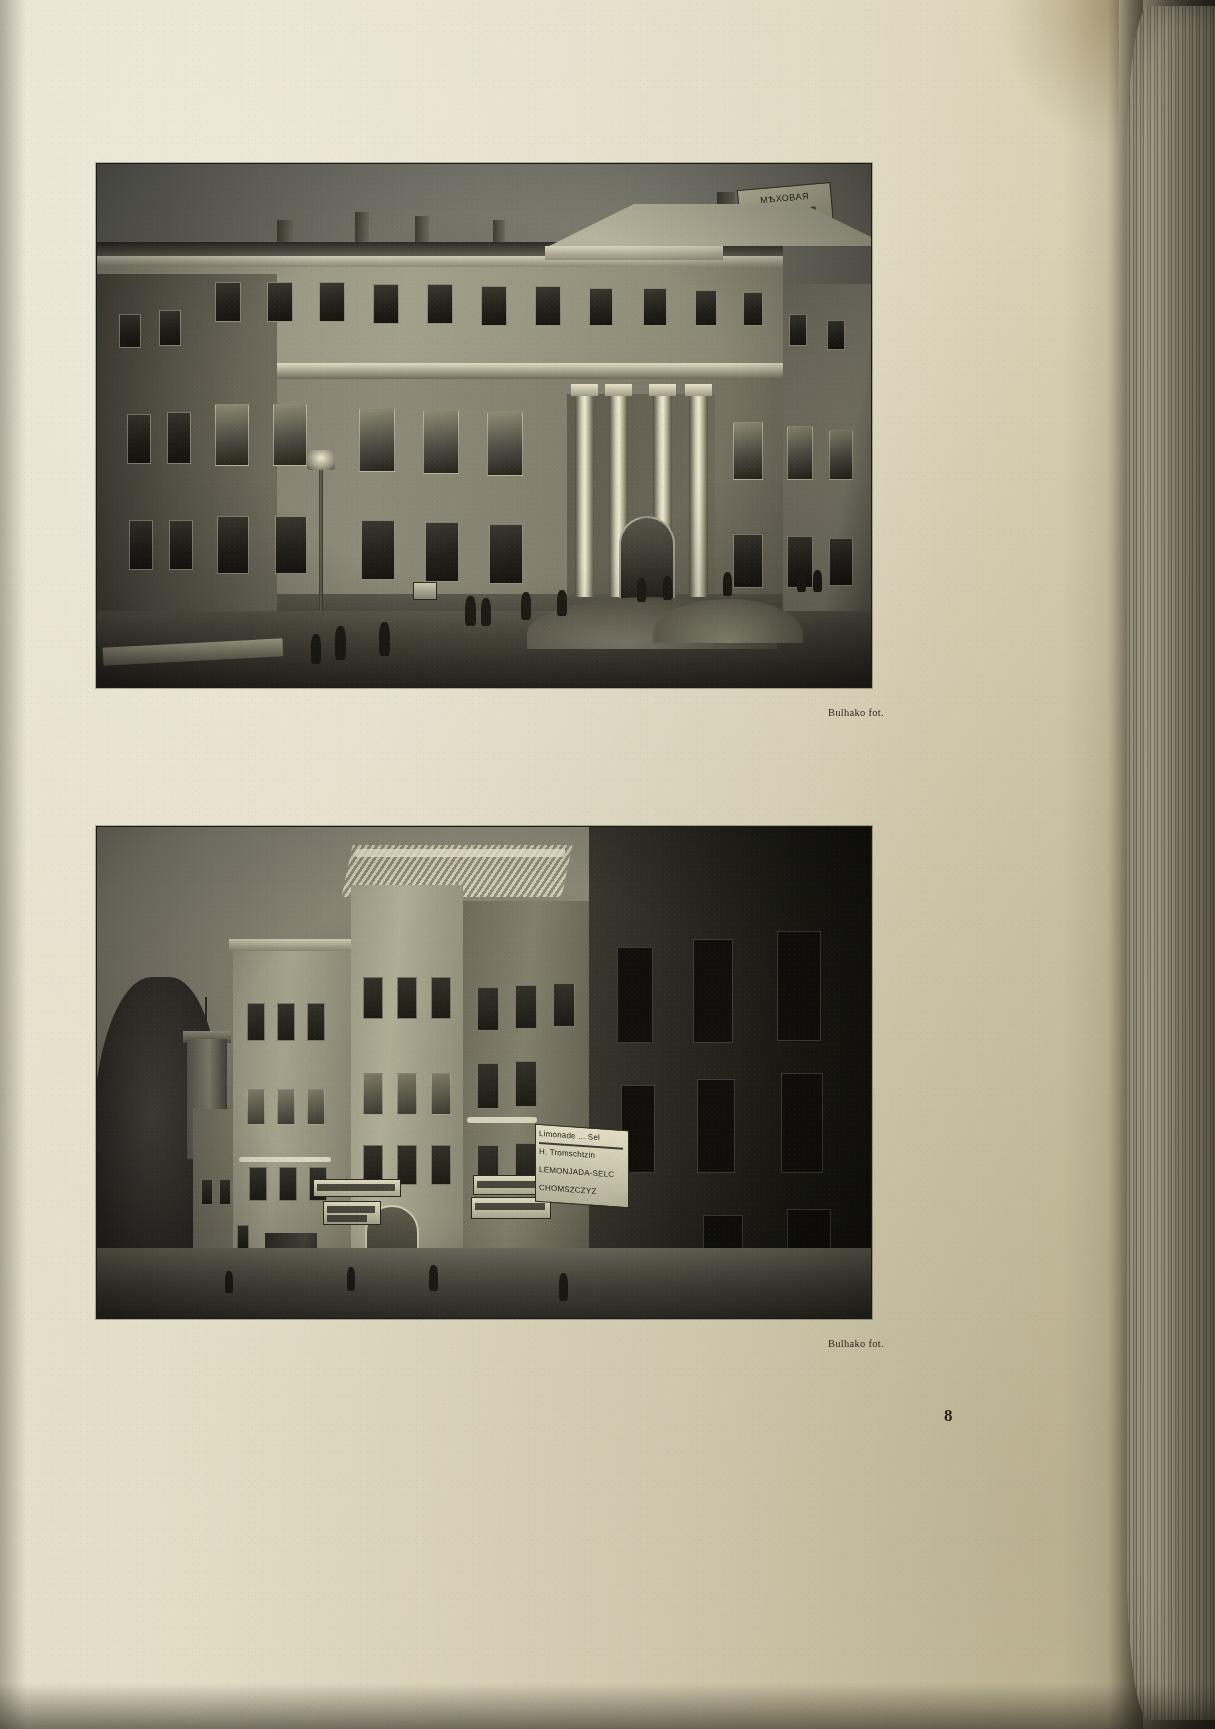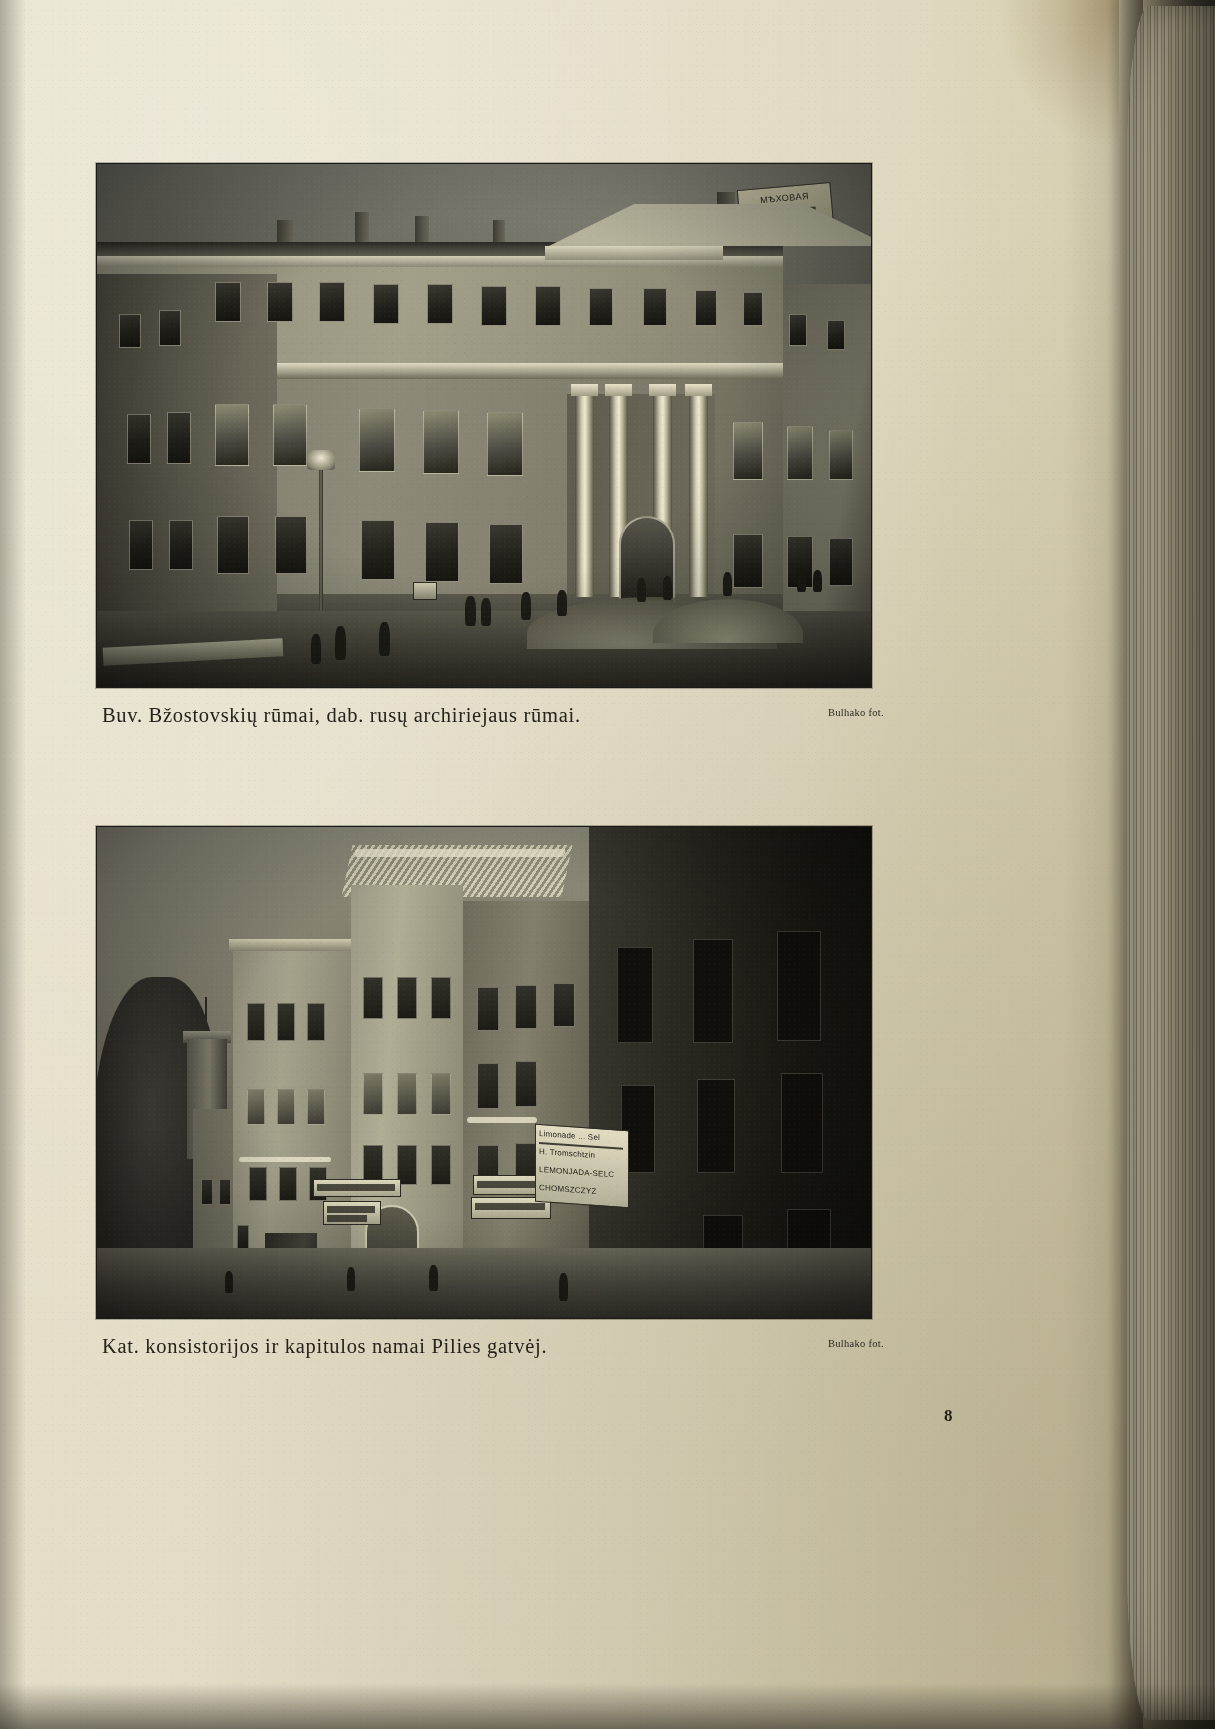--- a/index.html
+++ b/index.html
@@ -646,21 +646,20 @@
           <div class="person" style="left:566px; top:412px; width:9px; height:24px;"></div>
           <div class="person" style="left:626px; top:408px; width:9px; height:24px;"></div>
           <div class="person" style="left:700px; top:404px; width:9px; height:24px;"></div>
           <div class="person" style="left:716px; top:406px; width:9px; height:22px;"></div>
 
           <div class="grain"></div>
           <div class="vig"></div>
         </div>
       </div>
       <div class="caption-row">
-        <div class="caption">Buv. Bžostovskių rūmai, dab. rusų archiriejaus rūmai.</div>
         <div class="credit">Bulhako fot.</div>
       </div>
     </div>
 
     <div class="figure bottom">
       <div class="plate tall">
         <div class="ph">
           <div class="sky2"></div>
 
           <div class="tree"></div>
@@ -752,21 +751,20 @@
           <div class="person" style="left:128px; top:444px; width:8px; height:22px;"></div>
           <div class="person" style="left:250px; top:440px; width:8px; height:24px;"></div>
           <div class="person" style="left:332px; top:438px; width:9px; height:26px;"></div>
           <div class="person" style="left:462px; top:446px; width:9px; height:28px;"></div>
 
           <div class="grain"></div>
           <div class="vig"></div>
         </div>
       </div>
       <div class="caption-row">
-        <div class="caption">Kat. konsistorijos ir kapitulos namai Pilies gatvėj.</div>
         <div class="credit">Bulhako fot.</div>
       </div>
     </div>
 
     <div class="folio">8</div>
   </div>
 
   <div class="dark-gutter"></div>
   <div class="book-edge"></div>
   <div class="page-stack"></div>

